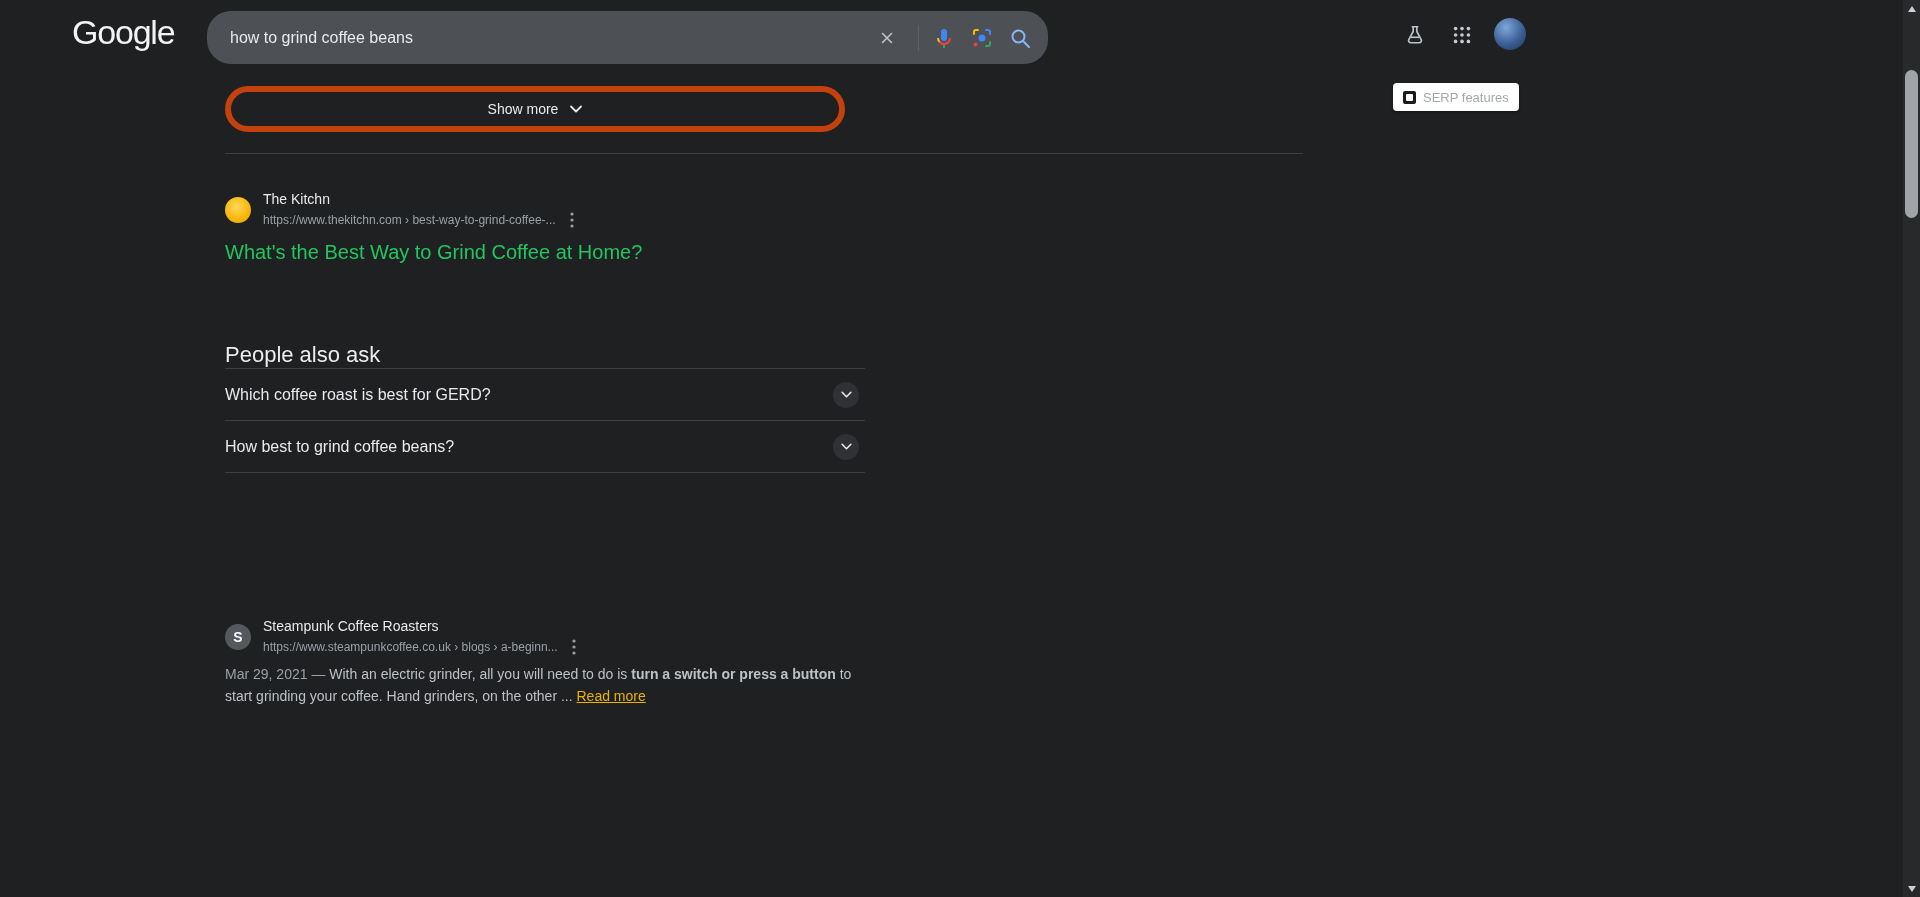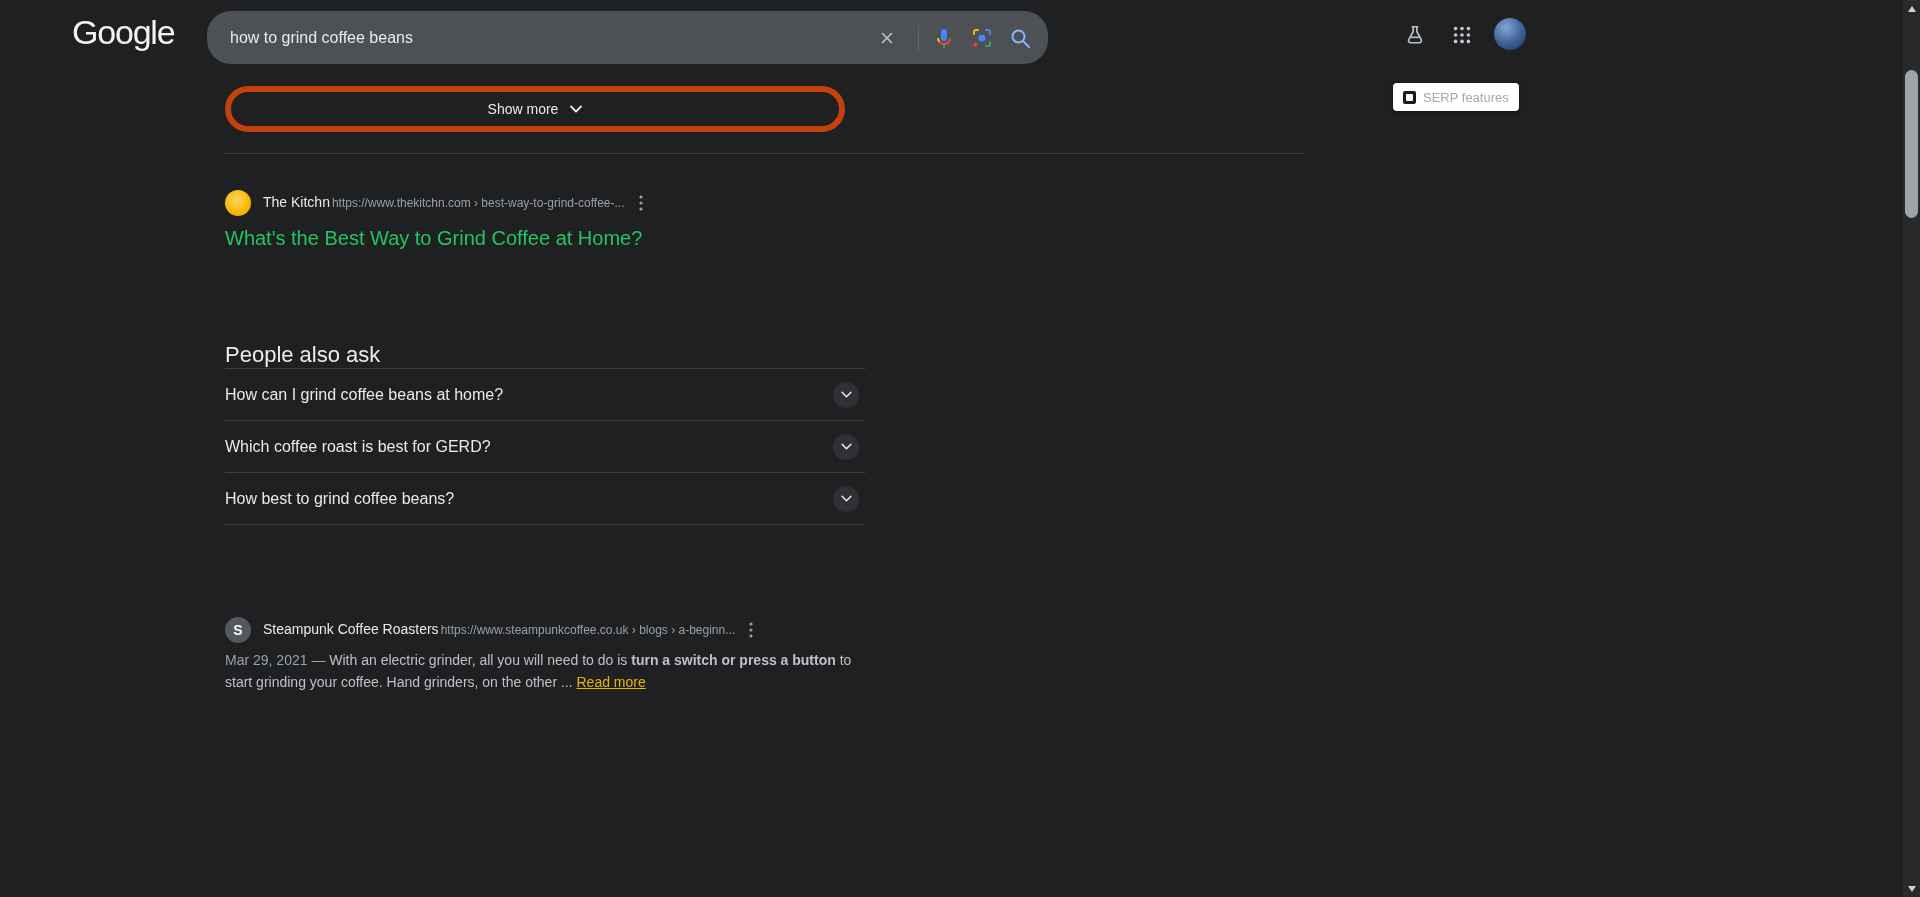--- a/index.html
+++ b/index.html
@@ -85,21 +85,21 @@
   .r-head { display:flex; align-items:center; gap:12px; cursor:pointer; }
   .favicon {
     width:26px; height:26px; border-radius:50%;
     display:flex; align-items:center; justify-content:center; flex:none;
   }
   .favicon-kitchn {
     background:radial-gradient(circle at 45% 38%, #ffd75e 0%, #f7b500 62%, #ef9e00 100%);
   }
   .favicon-steampunk { background:#55595e; }
   .favicon-letter { color:#ffffff; font-size:14px; font-weight:700; }
-  .src { display:flex; flex-direction:row; gap:2px; }
+  .src { display:flex; flex-direction:column; gap:2px; }
   .site-name { font-size:14px; color:#e8eaed; line-height:18px; }
   .url-line { display:flex; align-items:center; gap:10px; }
   .url { font-size:12px; color:#9aa0a6; line-height:16px; }
   .kebab { background:none; border:none; cursor:pointer; display:flex; padding:2px 4px; }
   .r-title {
     display:inline-block; margin-top:9px; font-size:20px; line-height:26px;
     color:#22c55e; text-decoration:none; cursor:pointer;
   }
   .r-snippet {
     margin-top:6px; width:645px; font-size:14px; line-height:22px;
@@ -249,28 +249,20 @@
           </button>
         </div>
       </div>
     </div>
     <a class="r-title" href="#">What's the Best Way to Grind Coffee at Home?</a>
   </div>
 
   <h2 class="paa-heading">People also ask</h2>
   <div class="paa-list">
     <div class="paa-row">
-      <span class="paa-q">How can I grind coffee beans at home?</span>
-      <button class="paa-chevron-btn">
-        <svg width="11" height="7" viewBox="0 0 12 8" fill="none">
-          <path d="M1 1.5l5 5 5-5" stroke="#e8eaed" stroke-width="1.8" stroke-linecap="round" stroke-linejoin="round"></path>
-        </svg>
-      </button>
-    </div>
-    <div class="paa-row">
       <span class="paa-q">Which coffee roast is best for GERD?</span>
       <button class="paa-chevron-btn">
         <svg width="11" height="7" viewBox="0 0 12 8" fill="none">
           <path d="M1 1.5l5 5 5-5" stroke="#e8eaed" stroke-width="1.8" stroke-linecap="round" stroke-linejoin="round"></path>
         </svg>
       </button>
     </div>
     <div class="paa-row">
       <span class="paa-q">How best to grind coffee beans?</span>
       <button class="paa-chevron-btn">

